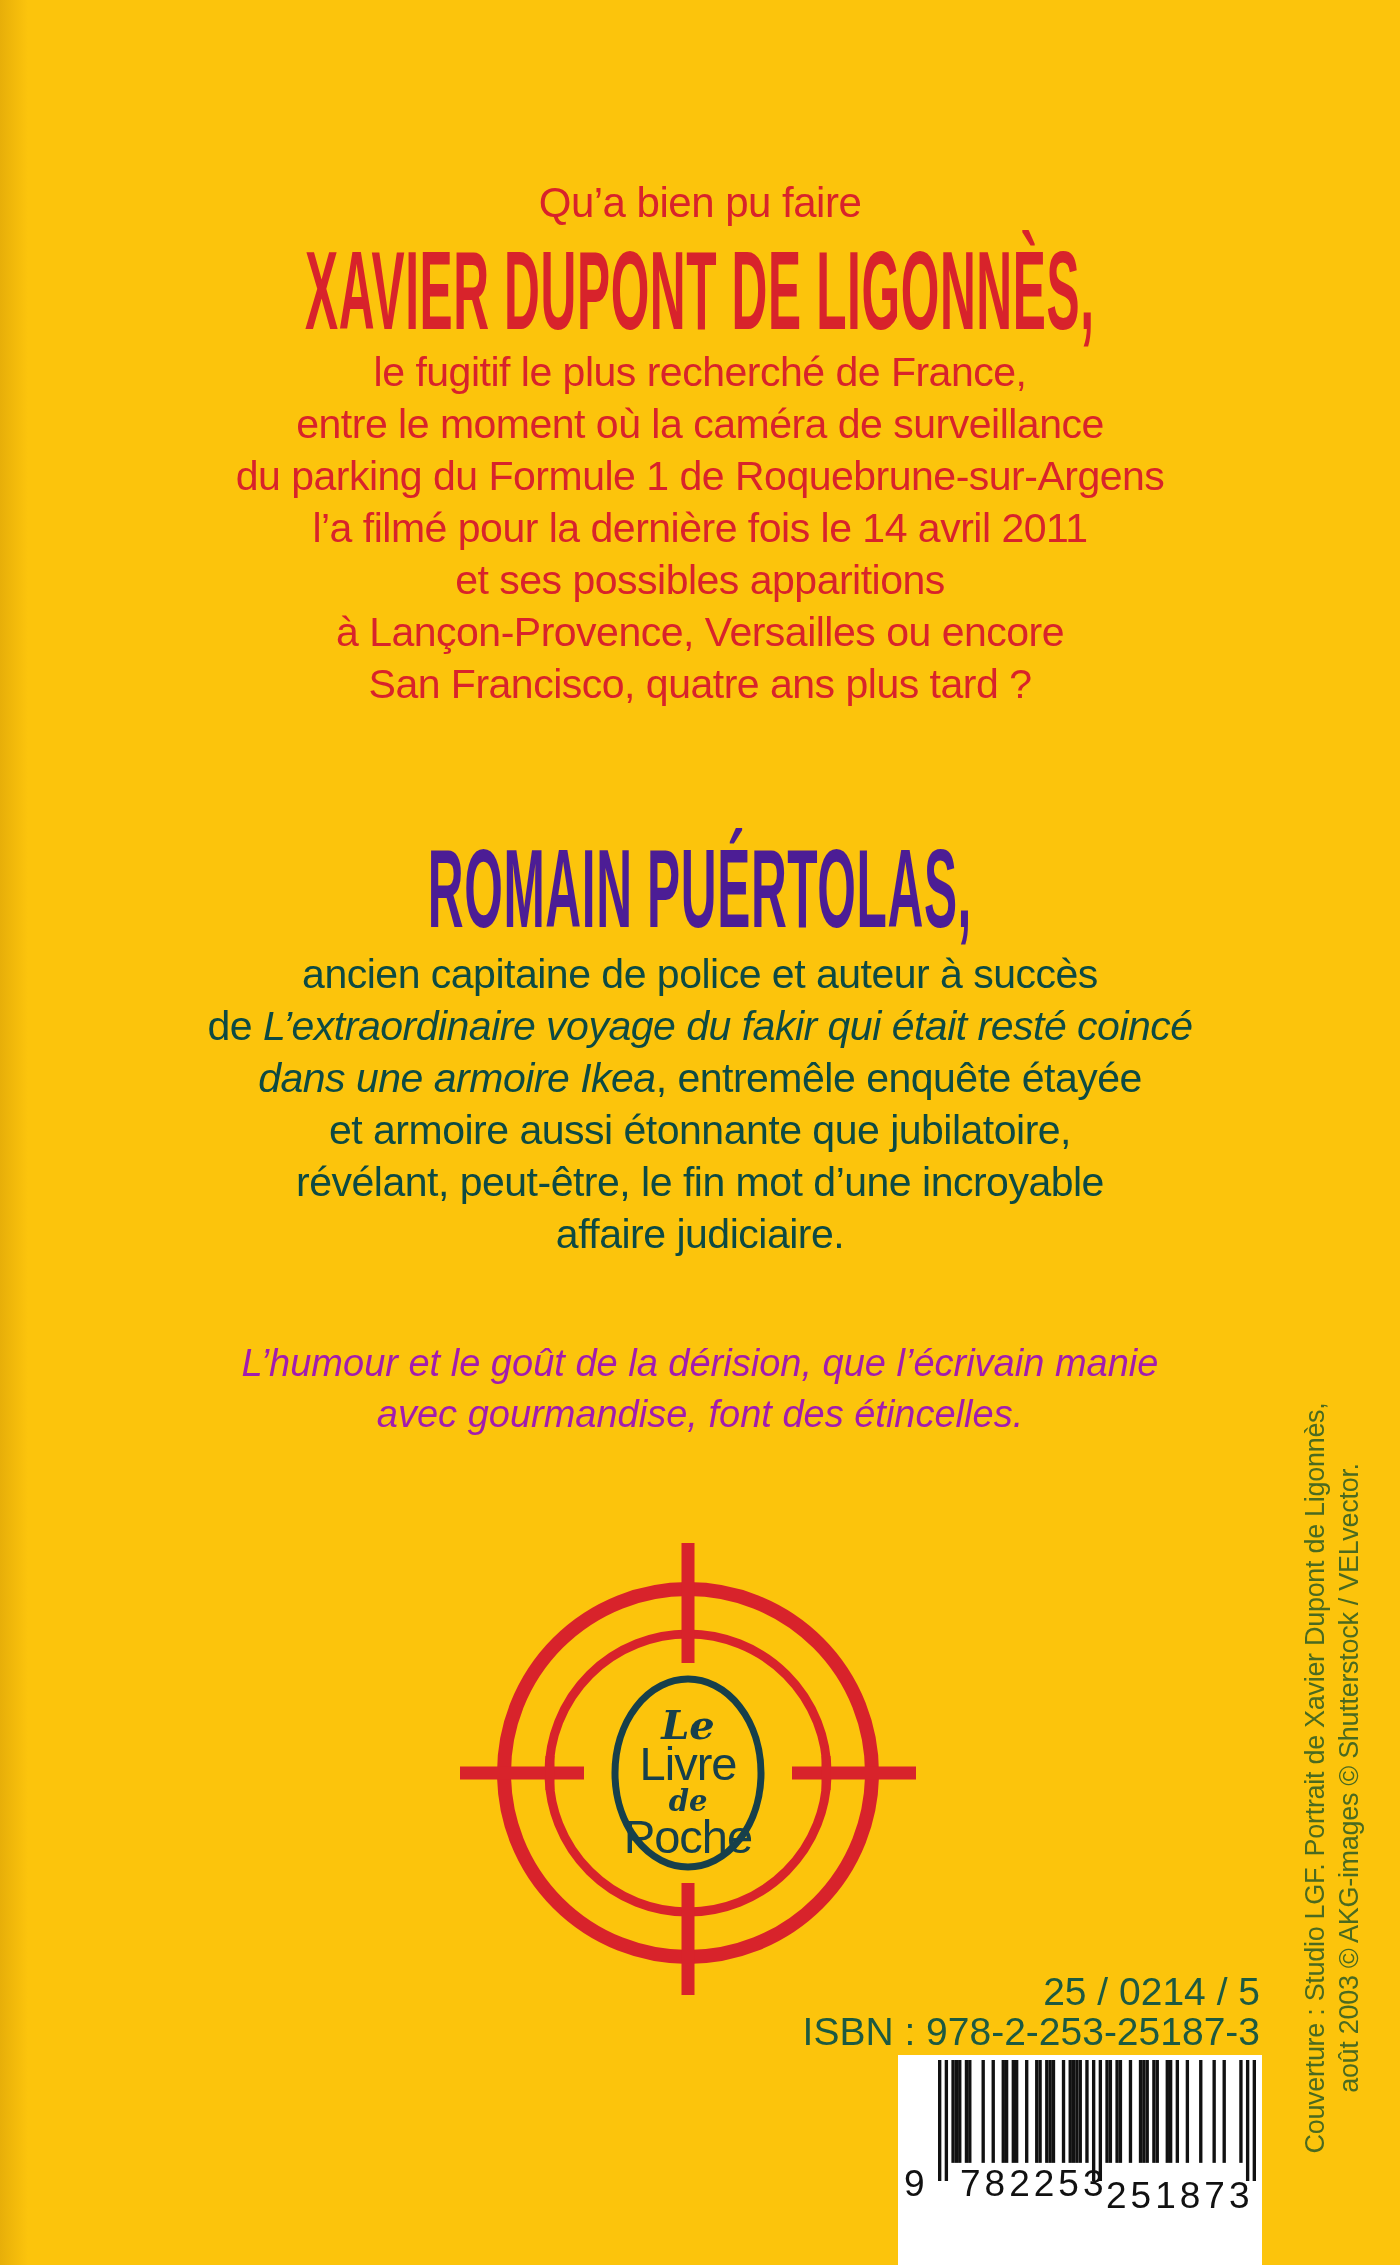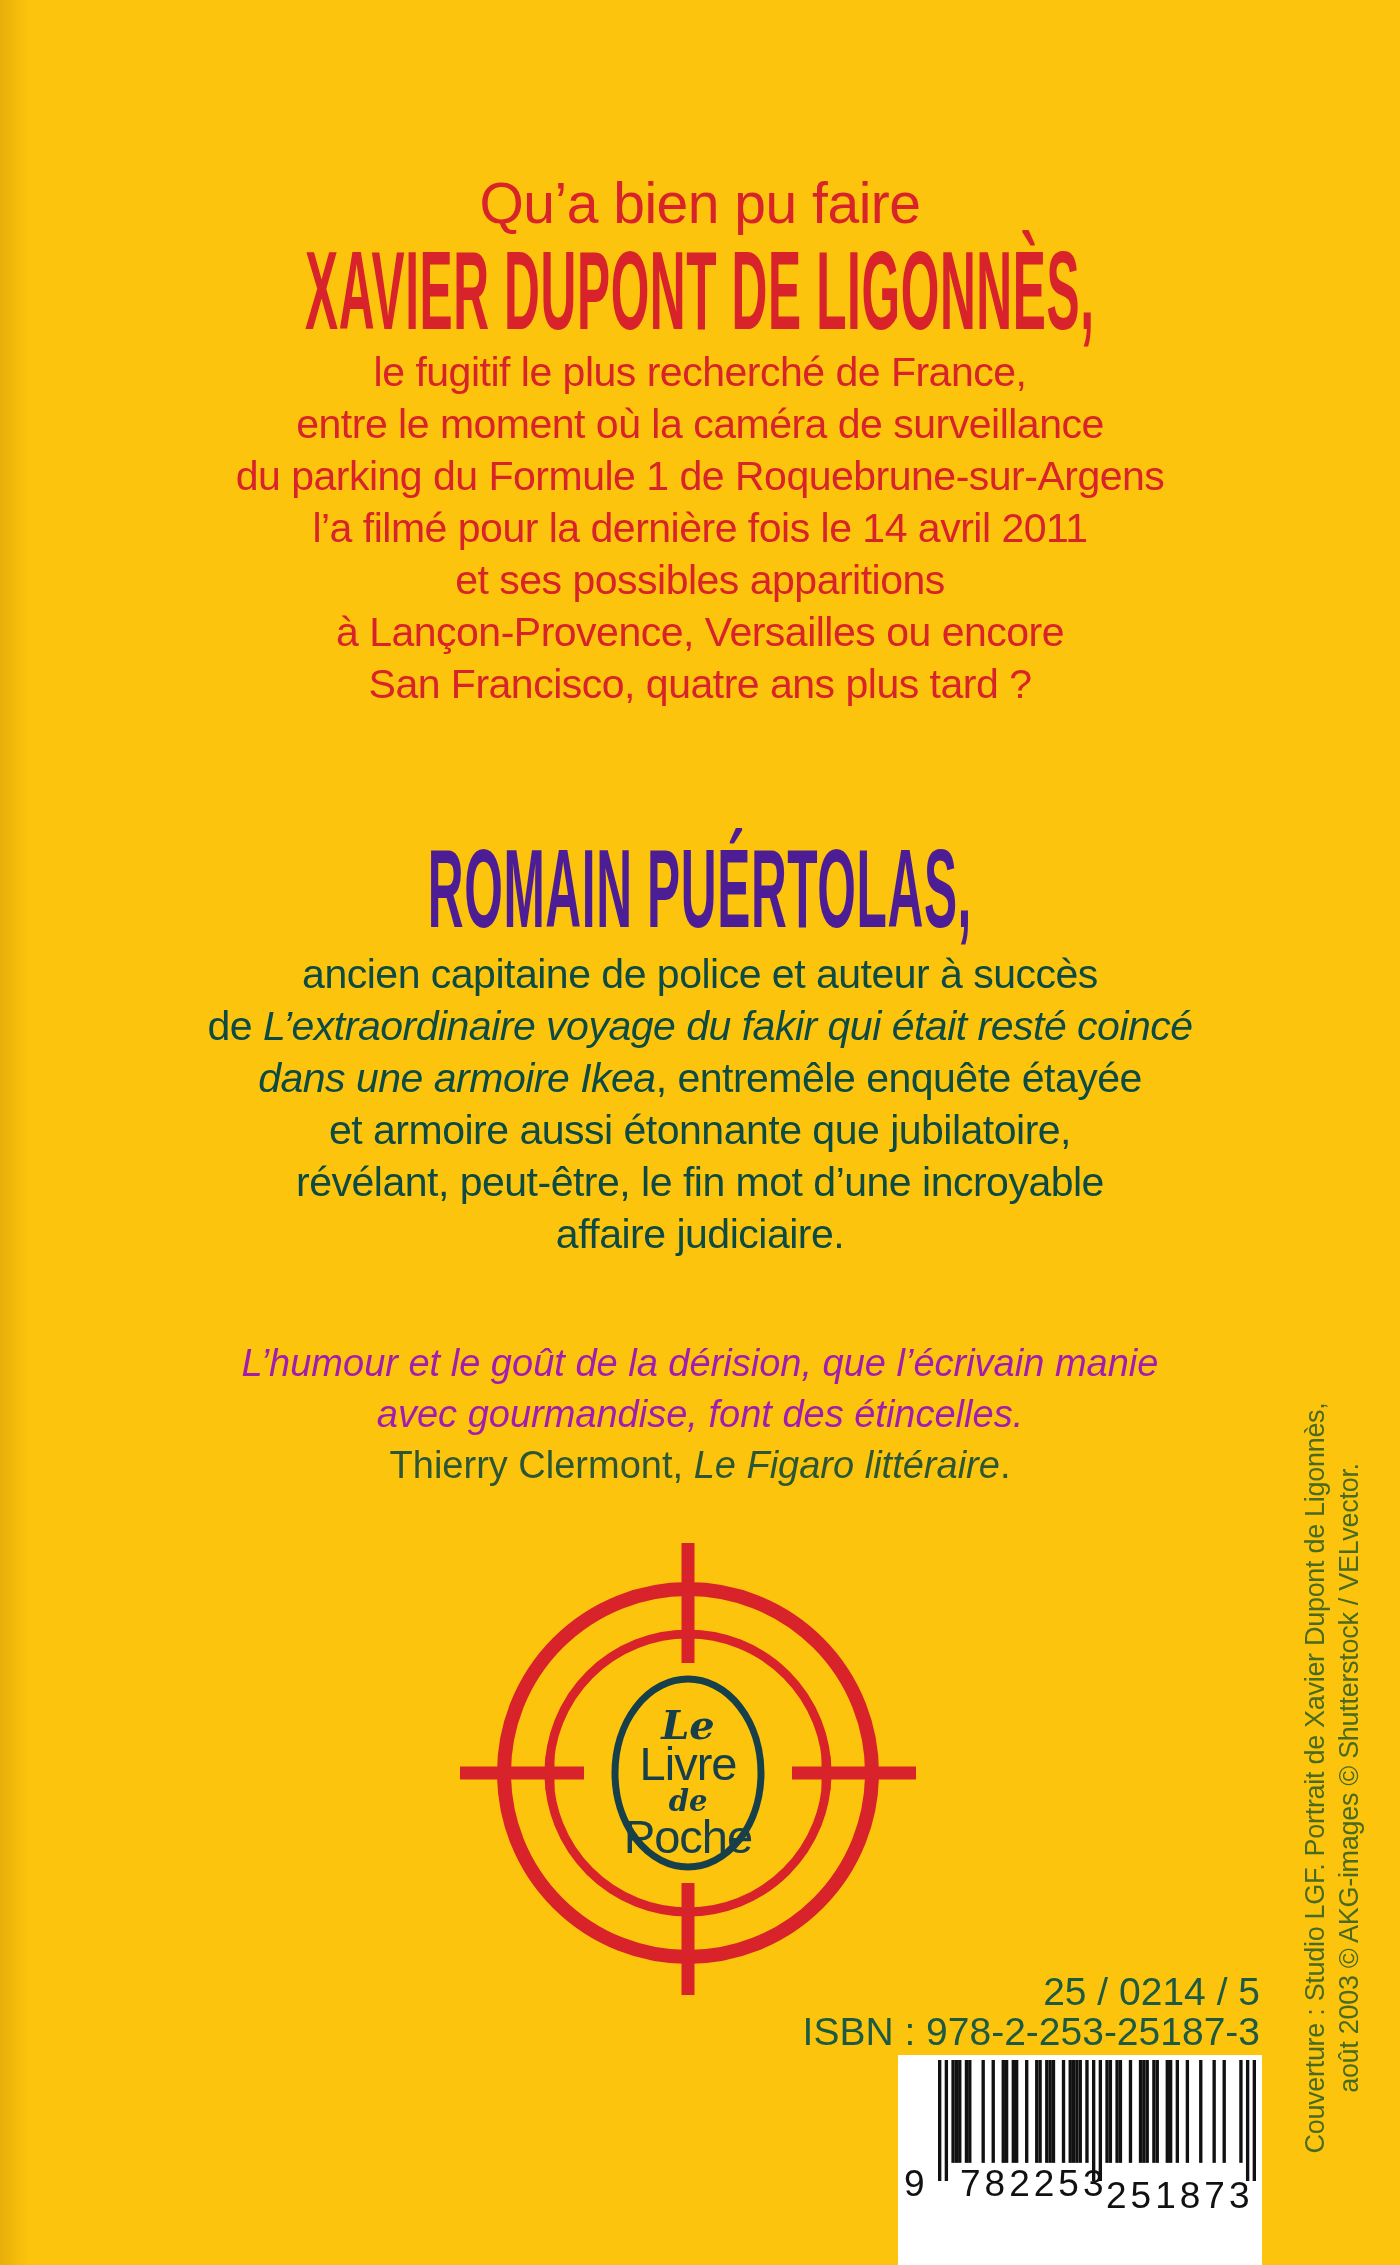--- a/index.html
+++ b/index.html
@@ -12,21 +12,21 @@
   }
   .edge-shade{
     position:absolute;left:0;top:0;width:28px;height:100%;
     background:linear-gradient(to right, rgba(170,110,0,0.25), rgba(170,110,0,0));
     pointer-events:none;
   }
   .centered{position:absolute;left:0;width:1400px;text-align:center;}
   .red{color:#d8232b;}
   .it{font-style:italic;}
 
-  .intro-line{top:180px;font-size:57px;line-height:46px;letter-spacing:-0.5px;}
+  .intro-line{top:180px;font-size:42px;line-height:46px;letter-spacing:-0.5px;}
   .big-title{display:flex;align-items:flex-end;justify-content:center;height:112px;white-space:nowrap;}
   .big-title .condensed{
     display:inline-block;
     font-size:80px;font-weight:bold;letter-spacing:1px;
     transform:scale(0.62,1.40);
   }
   .title-victim{top:225px;}
   .title-author{top:823px;color:#4c1d95;}
 
   .para{font-size:41px;line-height:52px;letter-spacing:-0.5px;}
@@ -94,21 +94,20 @@
     <div><span>de </span><span class="it">L’extraordinaire voyage du fakir qui était resté coincé</span></div>
     <div><span class="it">dans une armoire Ikea</span><span>, entremêle enquête étayée</span></div>
     <div><span>et armoire aussi étonnante que jubilatoire,</span></div>
     <div><span>révélant, peut-être, le fin mot d’une incroyable</span></div>
     <div><span>affaire judiciaire.</span></div>
   </div>
 
   <div class="centered press">
     <div class="q">L’humour et le goût de la dérision, que l’écrivain manie</div>
     <div class="q">avec gourmandise, font des étincelles.</div>
-    <div class="attr"><span>Thierry Clermont, </span><span class="it">Le Figaro littéraire</span><span>.</span></div>
   </div>
 
   <div class="logo">
     <svg width="460" height="460" viewBox="0 0 460 460">
       <circle class="reticle" cx="230" cy="230" r="184" stroke-width="14"></circle>
       <circle class="reticle" cx="230" cy="230" r="139" stroke-width="9"></circle>
       <line class="reticle" x1="230" y1="0" x2="230" y2="120" stroke-width="13"></line>
       <line class="reticle" x1="230" y1="340" x2="230" y2="452" stroke-width="13"></line>
       <line class="reticle" x1="2" y1="230" x2="126" y2="230" stroke-width="13"></line>
       <line class="reticle" x1="334" y1="230" x2="458" y2="230" stroke-width="13"></line>

